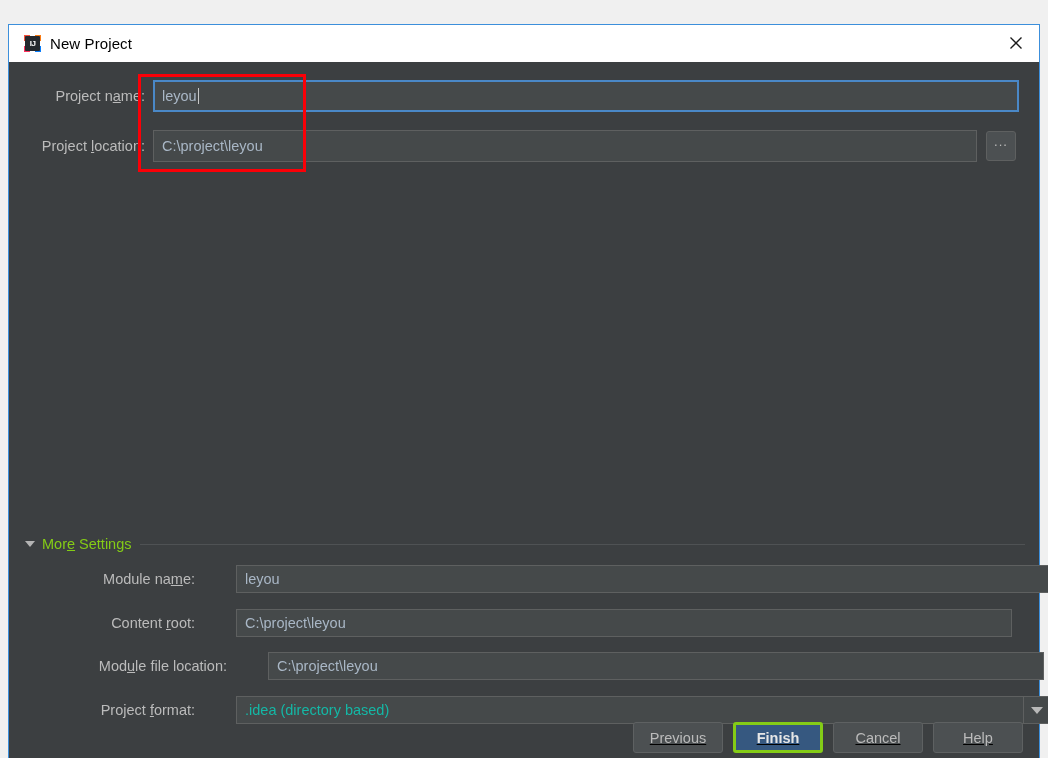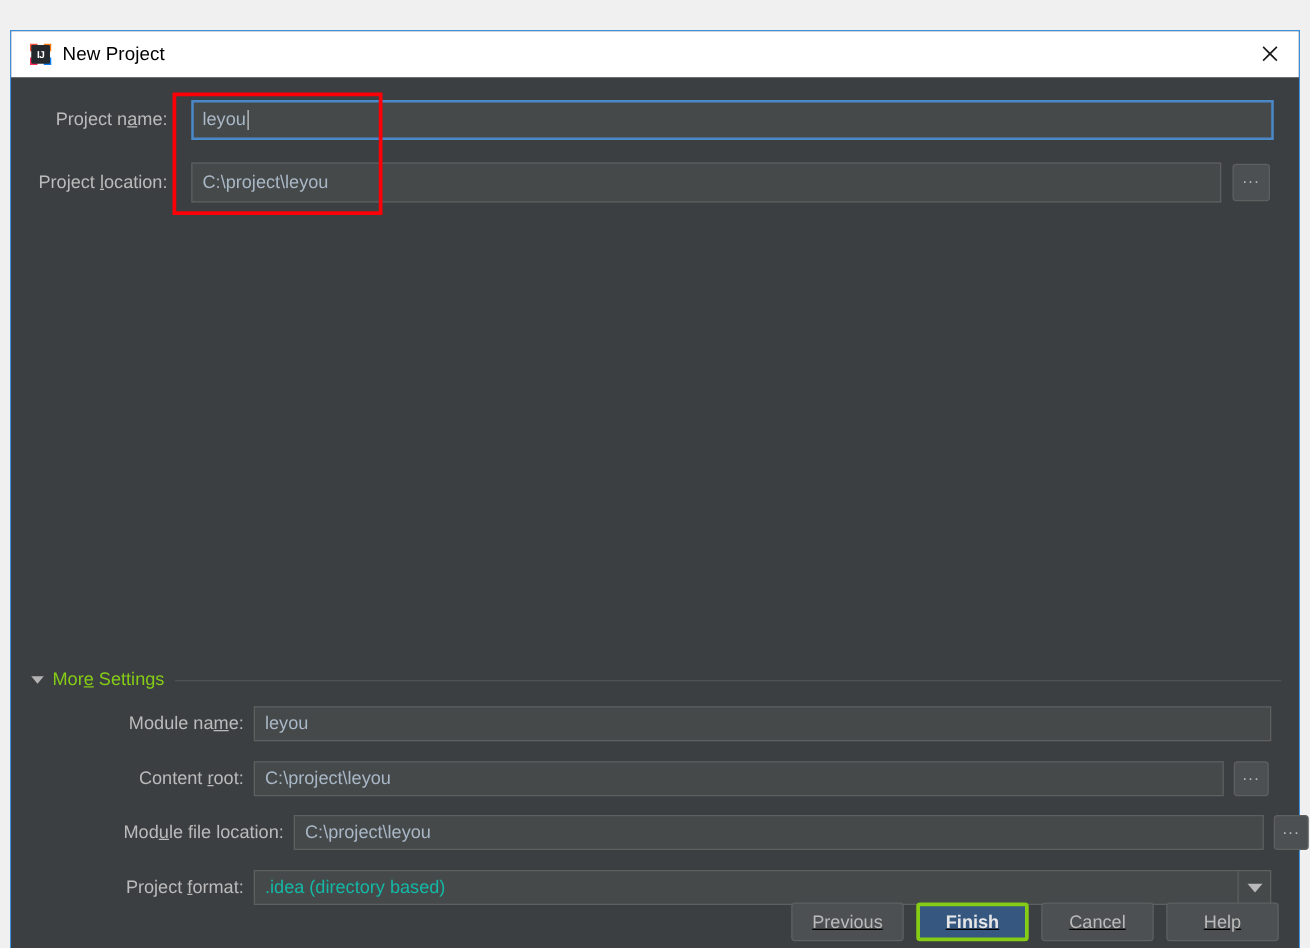--- a/index.html
+++ b/index.html
@@ -83,21 +83,21 @@
     display: flex;
     align-items: center;
   }
   #row-project-name { left: 0; top: 18px; width: 1030px; height: 32px; }
   #row-project-location { left: 0; top: 62px; width: 1030px; height: 43px; }
 
   .form-label {
     color: #bbbbbb;
     font-size: 14.5px;
     text-align: right;
-    padding-right: 19px;
+    padding-right: 8px;
     flex: 0 0 auto;
     white-space: nowrap;
   }
   .mnem { text-decoration: underline; }
 
   .text-field {
     background: #45494a;
     border: 1px solid #5e6060;
     height: 32px;
     color: #a9b7c6;
@@ -179,20 +179,21 @@
     margin-left: 9px;
   }
 
   .ms-row {
     position: absolute;
     display: flex;
     align-items: center;
     height: 28px;
     left: 0;
     width: 1030px;
+    gap: 33px;
   }
   #ms-row-module-name     { top: 503px; }
   #ms-row-content-root    { top: 547px; }
   #ms-row-module-file-loc { top: 590px; margin-left: 32px; }
   #ms-row-project-format  { top: 634px; }
 
   .ms-label {
     color: #bbbbbb;
     font-size: 14.5px;
     text-align: right;

